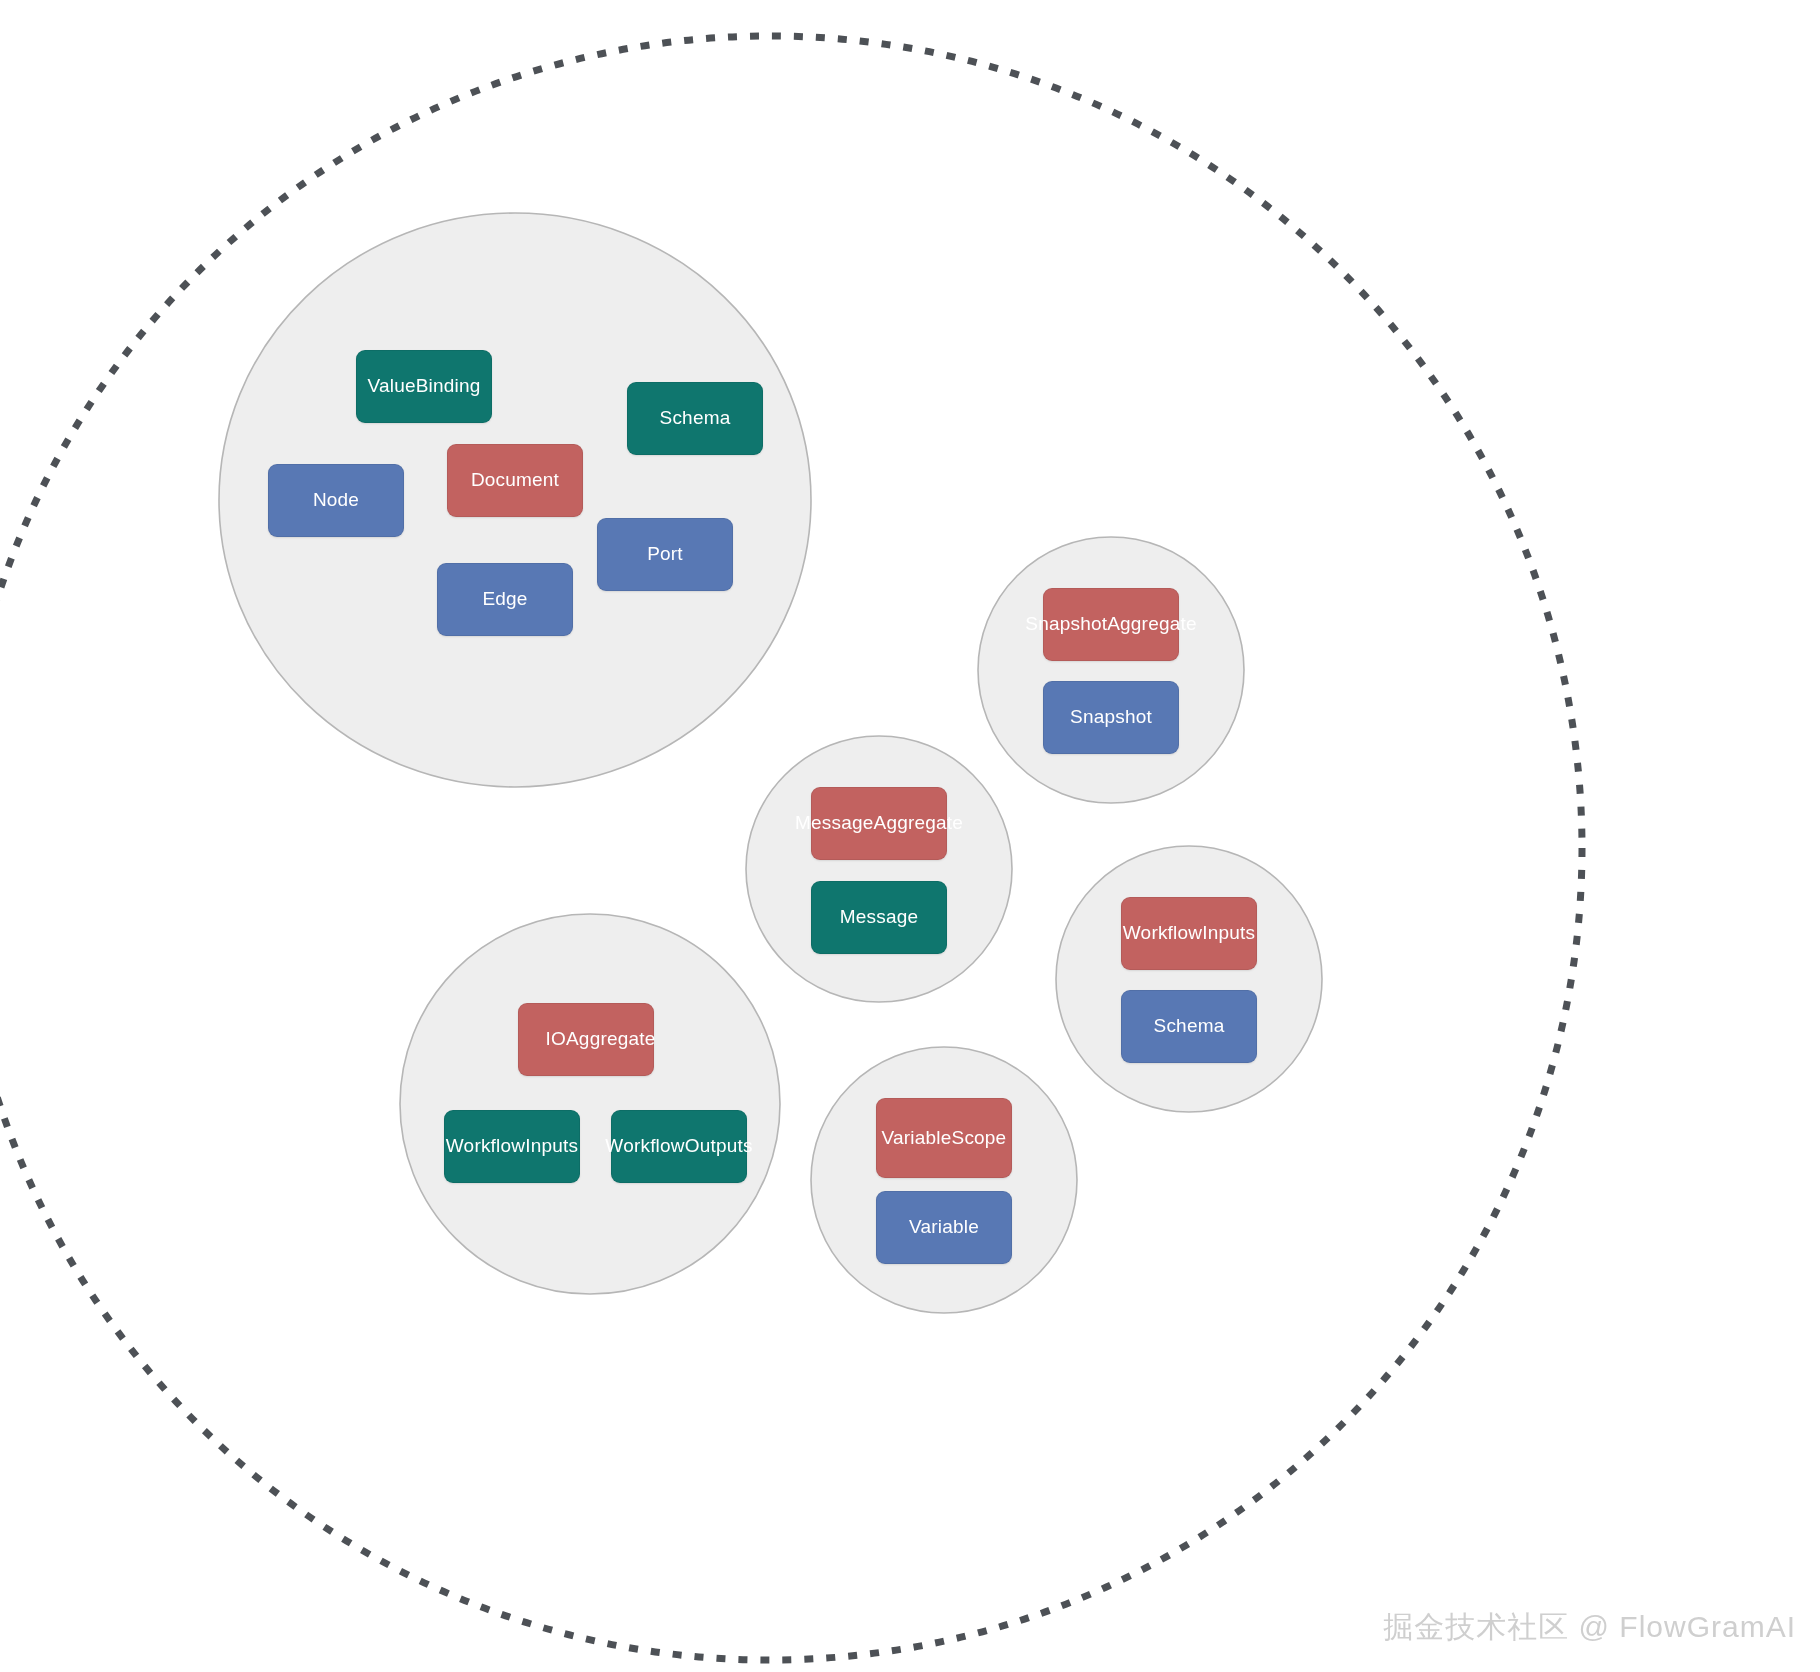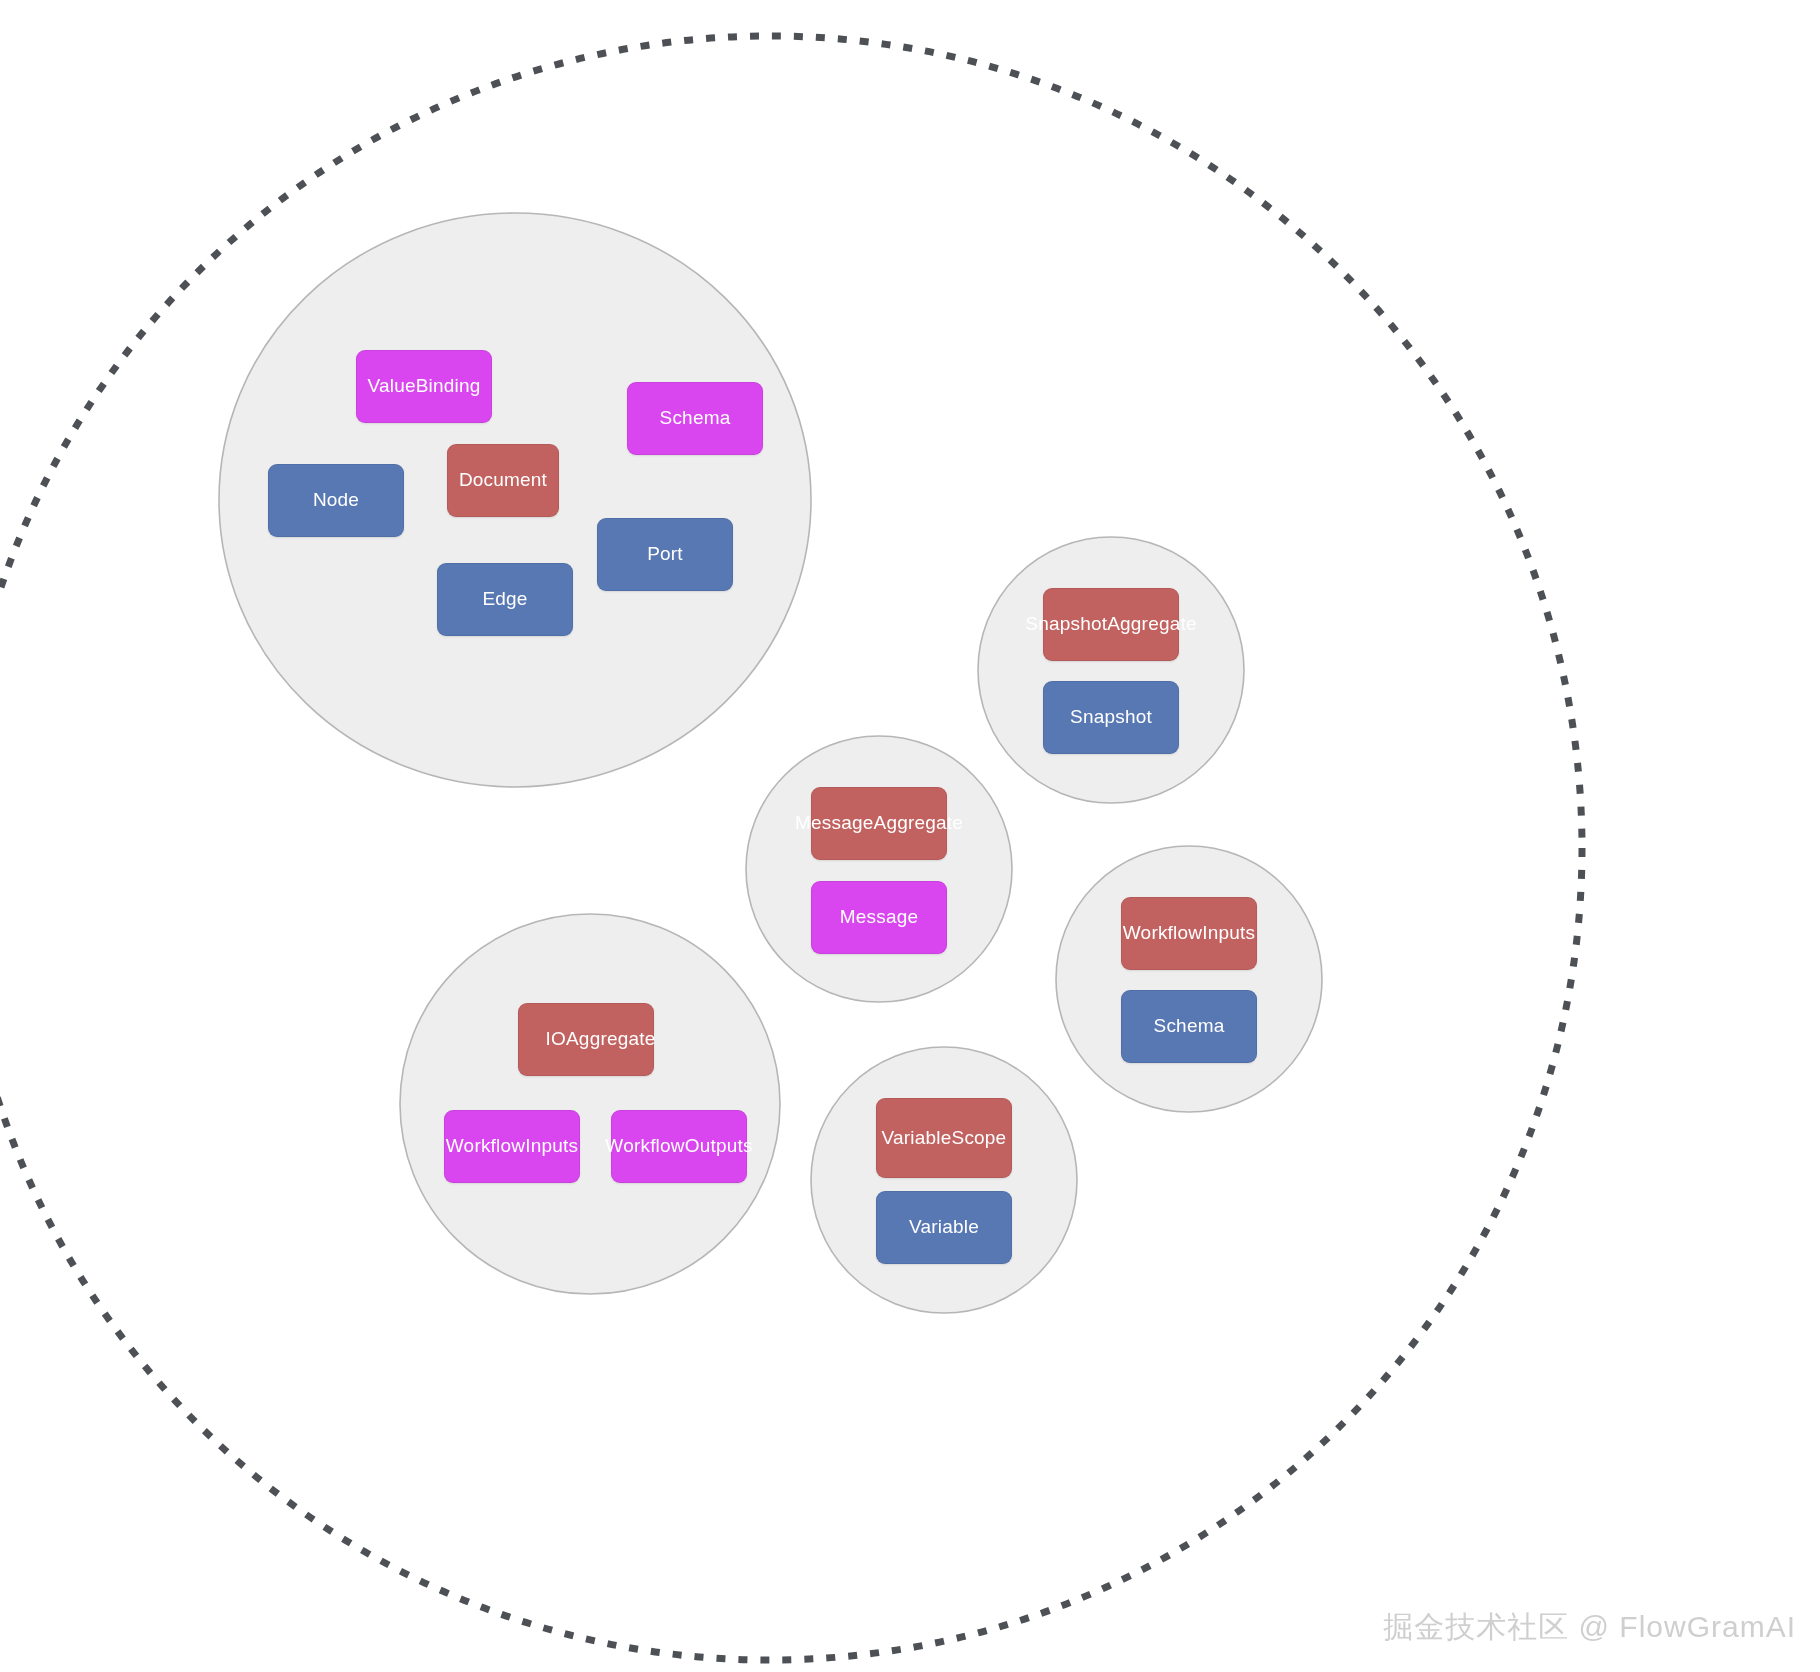--- a/index.html
+++ b/index.html
@@ -33,21 +33,21 @@
     font-size: 19px;
     font-weight: 400;
     letter-spacing: 0.2px;
     text-align: center;
     line-height: 1.2;
     border: 1px solid rgba(0,0,0,0.07);
     box-shadow: 0 1px 2px rgba(0,0,0,0.10);
     user-select: none;
     white-space: nowrap;
   }
-  .ent-box.green  { background: #d946ef; }
+  .ent-box.green  { background: #0f766e; }
   .ent-box.red    { background: #c26260; }
   .ent-box.blue   { background: #5878b4; }
 
   #watermark {
     position: absolute;
     right: 24px;
     bottom: 24px;
     color: #cfcfcf;
     font-size: 30px;
     letter-spacing: 1px;
@@ -75,21 +75,21 @@
   <div id="boxes-layer">
       <div class="ent-box green" style="left: 356px; top: 350px; width: 136px; height: 73px;">
         <span>ValueBinding</span>
       </div>
       <div class="ent-box green" style="left: 627px; top: 382px; width: 136px; height: 73px;">
         <span>Schema</span>
       </div>
       <div class="ent-box blue" style="left: 268px; top: 464px; width: 136px; height: 73px;">
         <span>Node</span>
       </div>
-      <div class="ent-box red" style="left: 447px; top: 444px; width: 112px; height: 73px; text-align: center;">
+      <div class="ent-box red" style="left: 447px; top: 444px; width: 136px; height: 73px; text-align: center;">
         <span>Document</span>
       </div>
       <div class="ent-box blue" style="left: 597px; top: 518px; width: 136px; height: 73px;">
         <span>Port</span>
       </div>
       <div class="ent-box blue" style="left: 437px; top: 563px; width: 136px; height: 73px;">
         <span>Edge</span>
       </div>
       <div class="ent-box red" style="left: 1043px; top: 588px; width: 136px; height: 73px;">
         <span>SnapshotAggregate</span>

